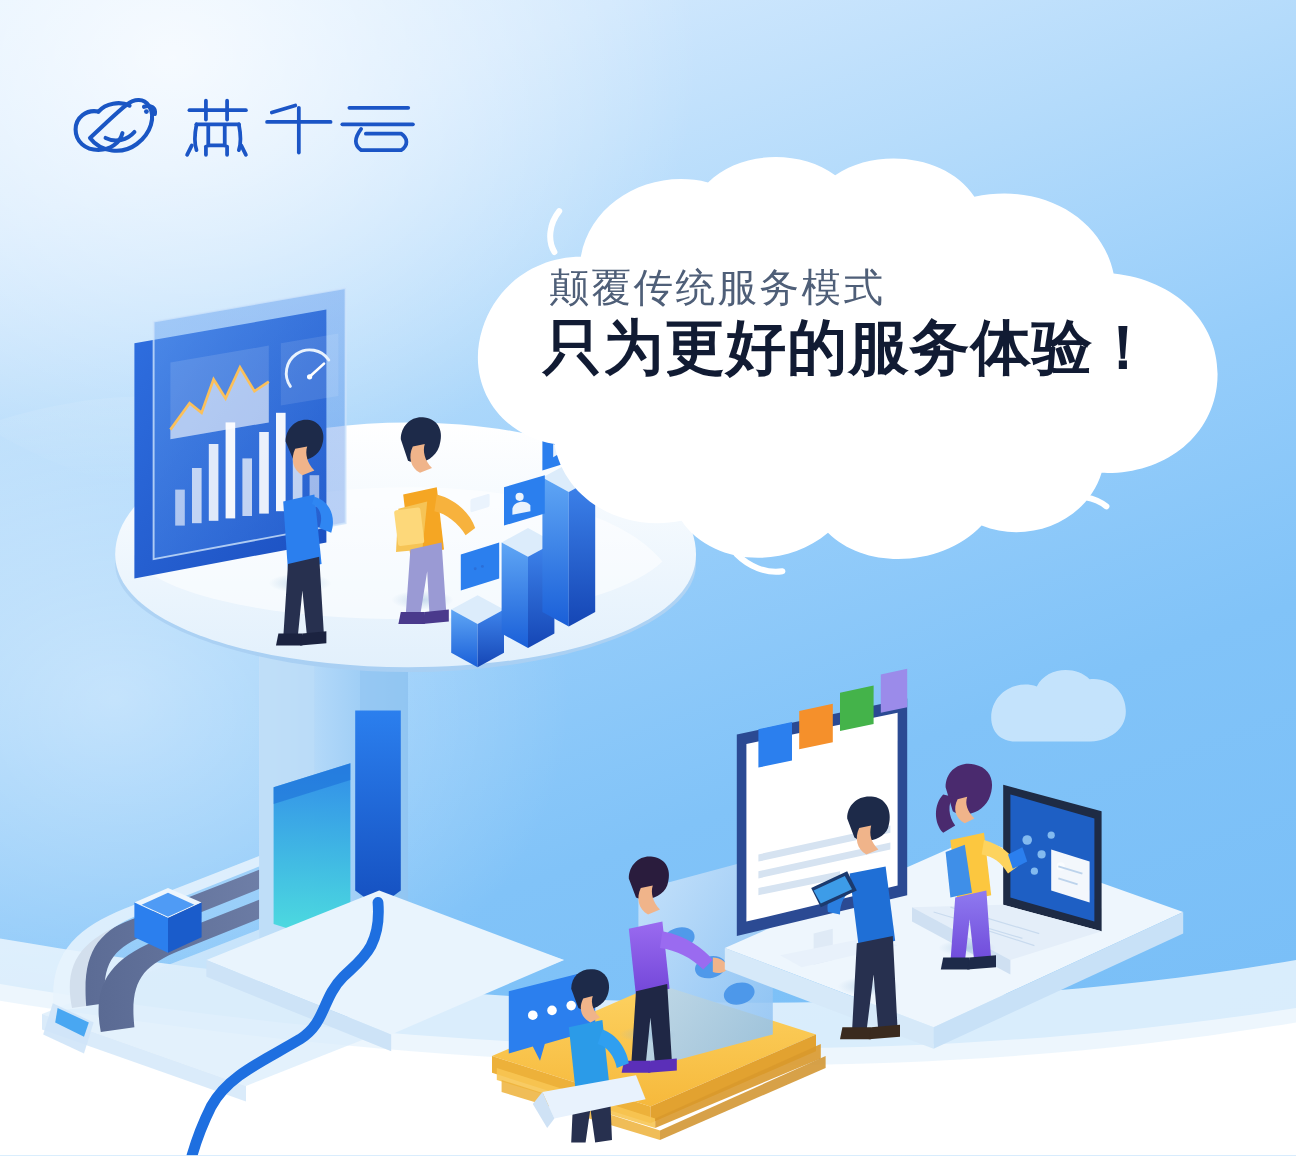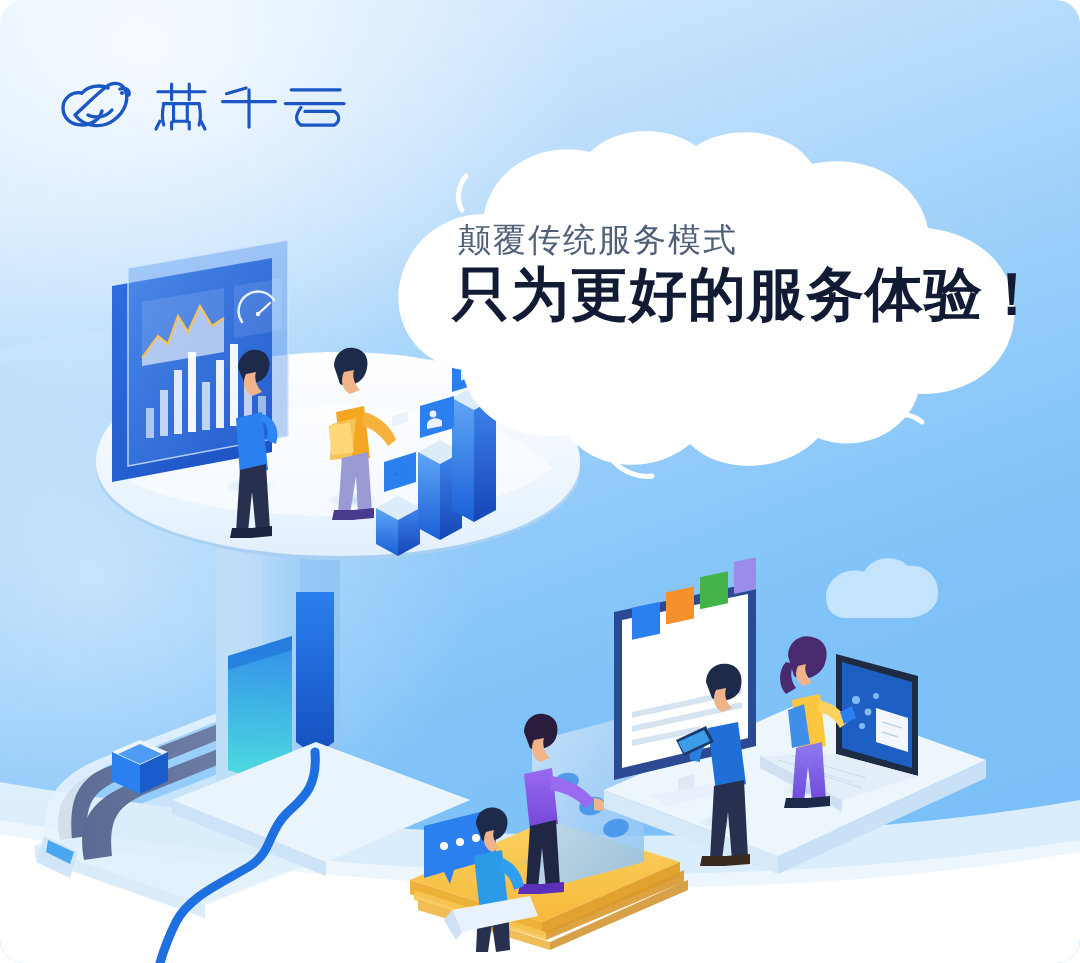--- a/index.html
+++ b/index.html
@@ -4,21 +4,20 @@
 <title>燕千云 Banner</title>
 <style>
   html,body{margin:0;padding:0;background:#fff;}
   body{font-family:"Liberation Sans","DejaVu Sans",sans-serif;}
 
   #banner{
     position:relative;
     width:1080px;height:963px;
     overflow:hidden;
     background:linear-gradient(160deg,#dceeff 0%,#cfe7fd 14%,#b4dbfb 30%,#96cdfa 48%,#81c3f8 66%,#76bdf7 100%);
-    border-radius:24px;
   }
 
   
   .glow{position:absolute;border-radius:50%;pointer-events:none;}
   .glow-tl{left:-160px;top:-200px;width:760px;height:620px;
     background:radial-gradient(ellipse at 40% 40%,rgba(255,255,255,.78),rgba(255,255,255,0) 68%);}
   .glow-ml{left:-220px;top:330px;width:700px;height:560px;
     background:radial-gradient(ellipse at 45% 45%,rgba(255,255,255,.42),rgba(255,255,255,0) 70%);}
 
   
@@ -34,21 +33,21 @@
   #headline{
     position:absolute;left:452px;top:222px;width:560px;
     z-index:6;
   }
   #headline .sub{
     font-size:33px;letter-spacing:2px;color:#4f5f78;
     font-weight:400;line-height:1.1;margin:0 0 4px 6px;
     font-family:"Liberation Sans","DejaVu Sans",sans-serif;
   }
   #headline .main{
-    font-size:58px;letter-spacing:1px;color:#111b33;
+    font-size:50px;letter-spacing:1px;color:#111b33;
     font-weight:700;line-height:1.12;margin:0;white-space:nowrap;
     font-family:"Liberation Sans","DejaVu Sans",sans-serif;
   }
 
   
   #scene{position:absolute;left:0;top:0;width:1080px;height:963px;}
   #scene svg{display:block;width:1080px;height:963px;}
 </style>
 </head>
 <body>

